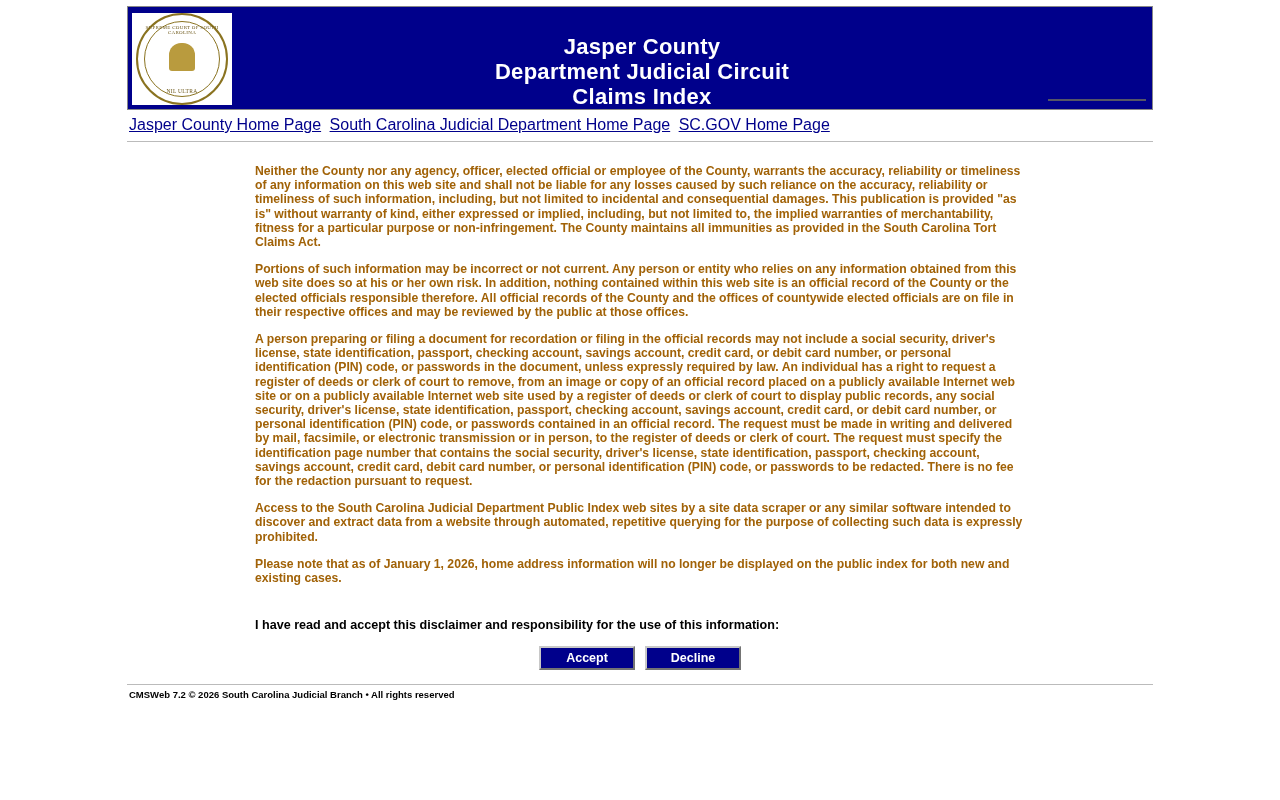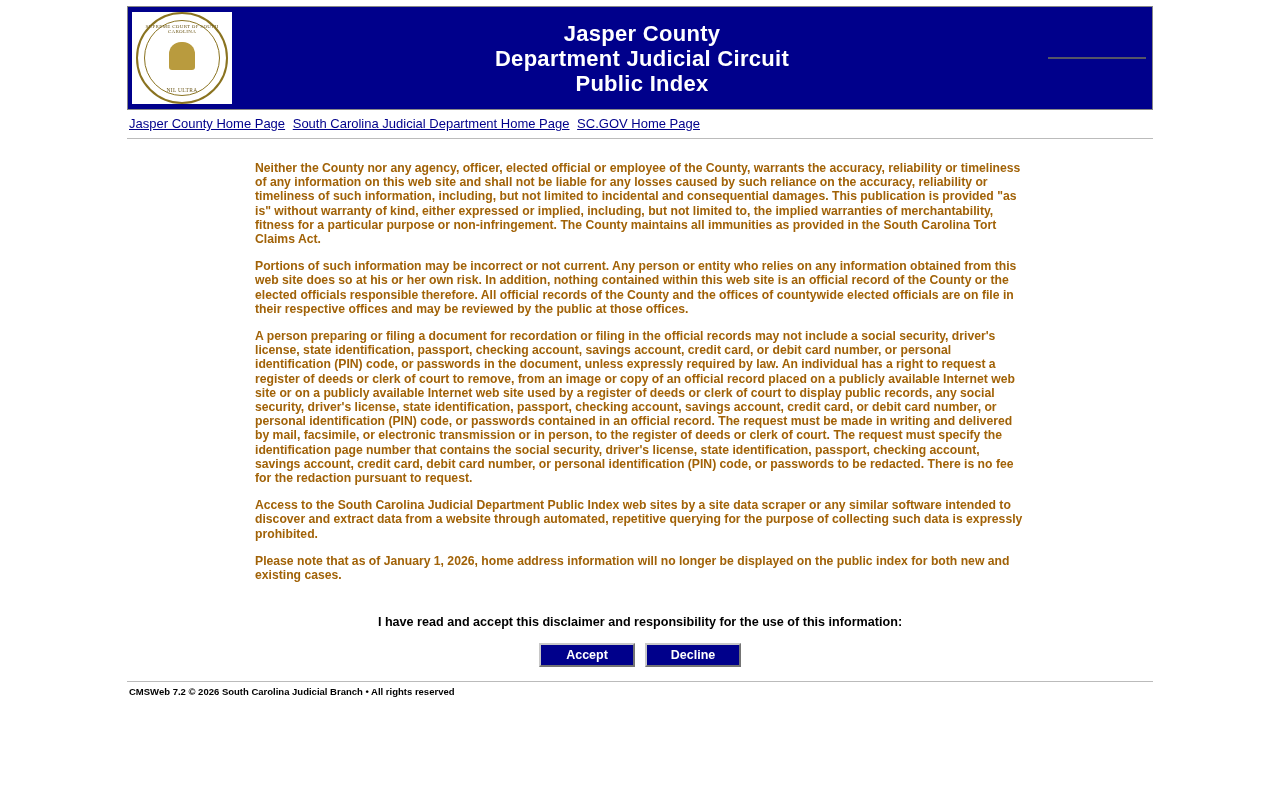--- a/index.html
+++ b/index.html
@@ -17,21 +17,21 @@
     overflow: hidden;
   }
   .container {
     width: 1026px;
     margin: 0 auto;
     padding-top: 6px;
   }
   
   .banner {
     display: flex;
-    align-items: center;
+    align-items: flex-end;
     background: #00008b;
     border: 1px solid #888;
     height: 104px;
     box-sizing: border-box;
   }
   .seal-box {
     width: 100px;
     background: #ffffff;
     border: 2px solid #00008b;
     margin: 2px;
@@ -99,21 +99,21 @@
     bottom: 8px;
     width: 16px;
     height: 7px;
     background: #e8e8e8;
     border-radius: 2px;
   }
   
   .navbar {
     border-bottom: 1px solid #bbbbbb;
     padding: 6px 2px 7px 2px;
-    font-size: 13px;
+    font-size: 16px;
   }
   .navbar a {
     color: #00008b;
     text-decoration: underline;
     margin-right: 4px;
   }
   
   .content {
     width: 770px;
     margin: 0 auto;
@@ -121,21 +121,20 @@
   }
   .content p {
     font-size: 12.2px;
     line-height: 14.2px;
     font-weight: bold;
     color: #a16207;
     margin: 0 0 13px 0;
     text-align: left;
   }
   .accept-line {
-    text-align: center;
     font-size: 12.6px;
     font-weight: bold;
     margin: 33px 0 14px 0;
     color: #000;
   }
   .buttons {
     display: flex;
     justify-content: center;
     gap: 10px;
     margin-bottom: 14px;
@@ -201,21 +200,21 @@
         <div class="seal">
           <div class="ring"></div>
           <div class="txt-top">SUPREME COURT OF SOUTH CAROLINA</div>
           <div class="figure"></div>
           <div class="txt-bot">NIL ULTRA</div>
         </div>
       </div>
       <div class="banner-title">
         <div class="l1">Jasper County</div>
         <div class="l2">Department Judicial Circuit</div>
-        <div class="l3">Public Index</div>
+        <div class="l3">Claims Index</div>
       </div>
       <div class="photo-box">
         <div class="photo-tree t1"></div>
         <div class="photo-tree t2"></div>
         <div class="photo-bldg"></div>
         <div class="photo-car"></div>
       </div>
     </div>
 
     <div class="navbar">

